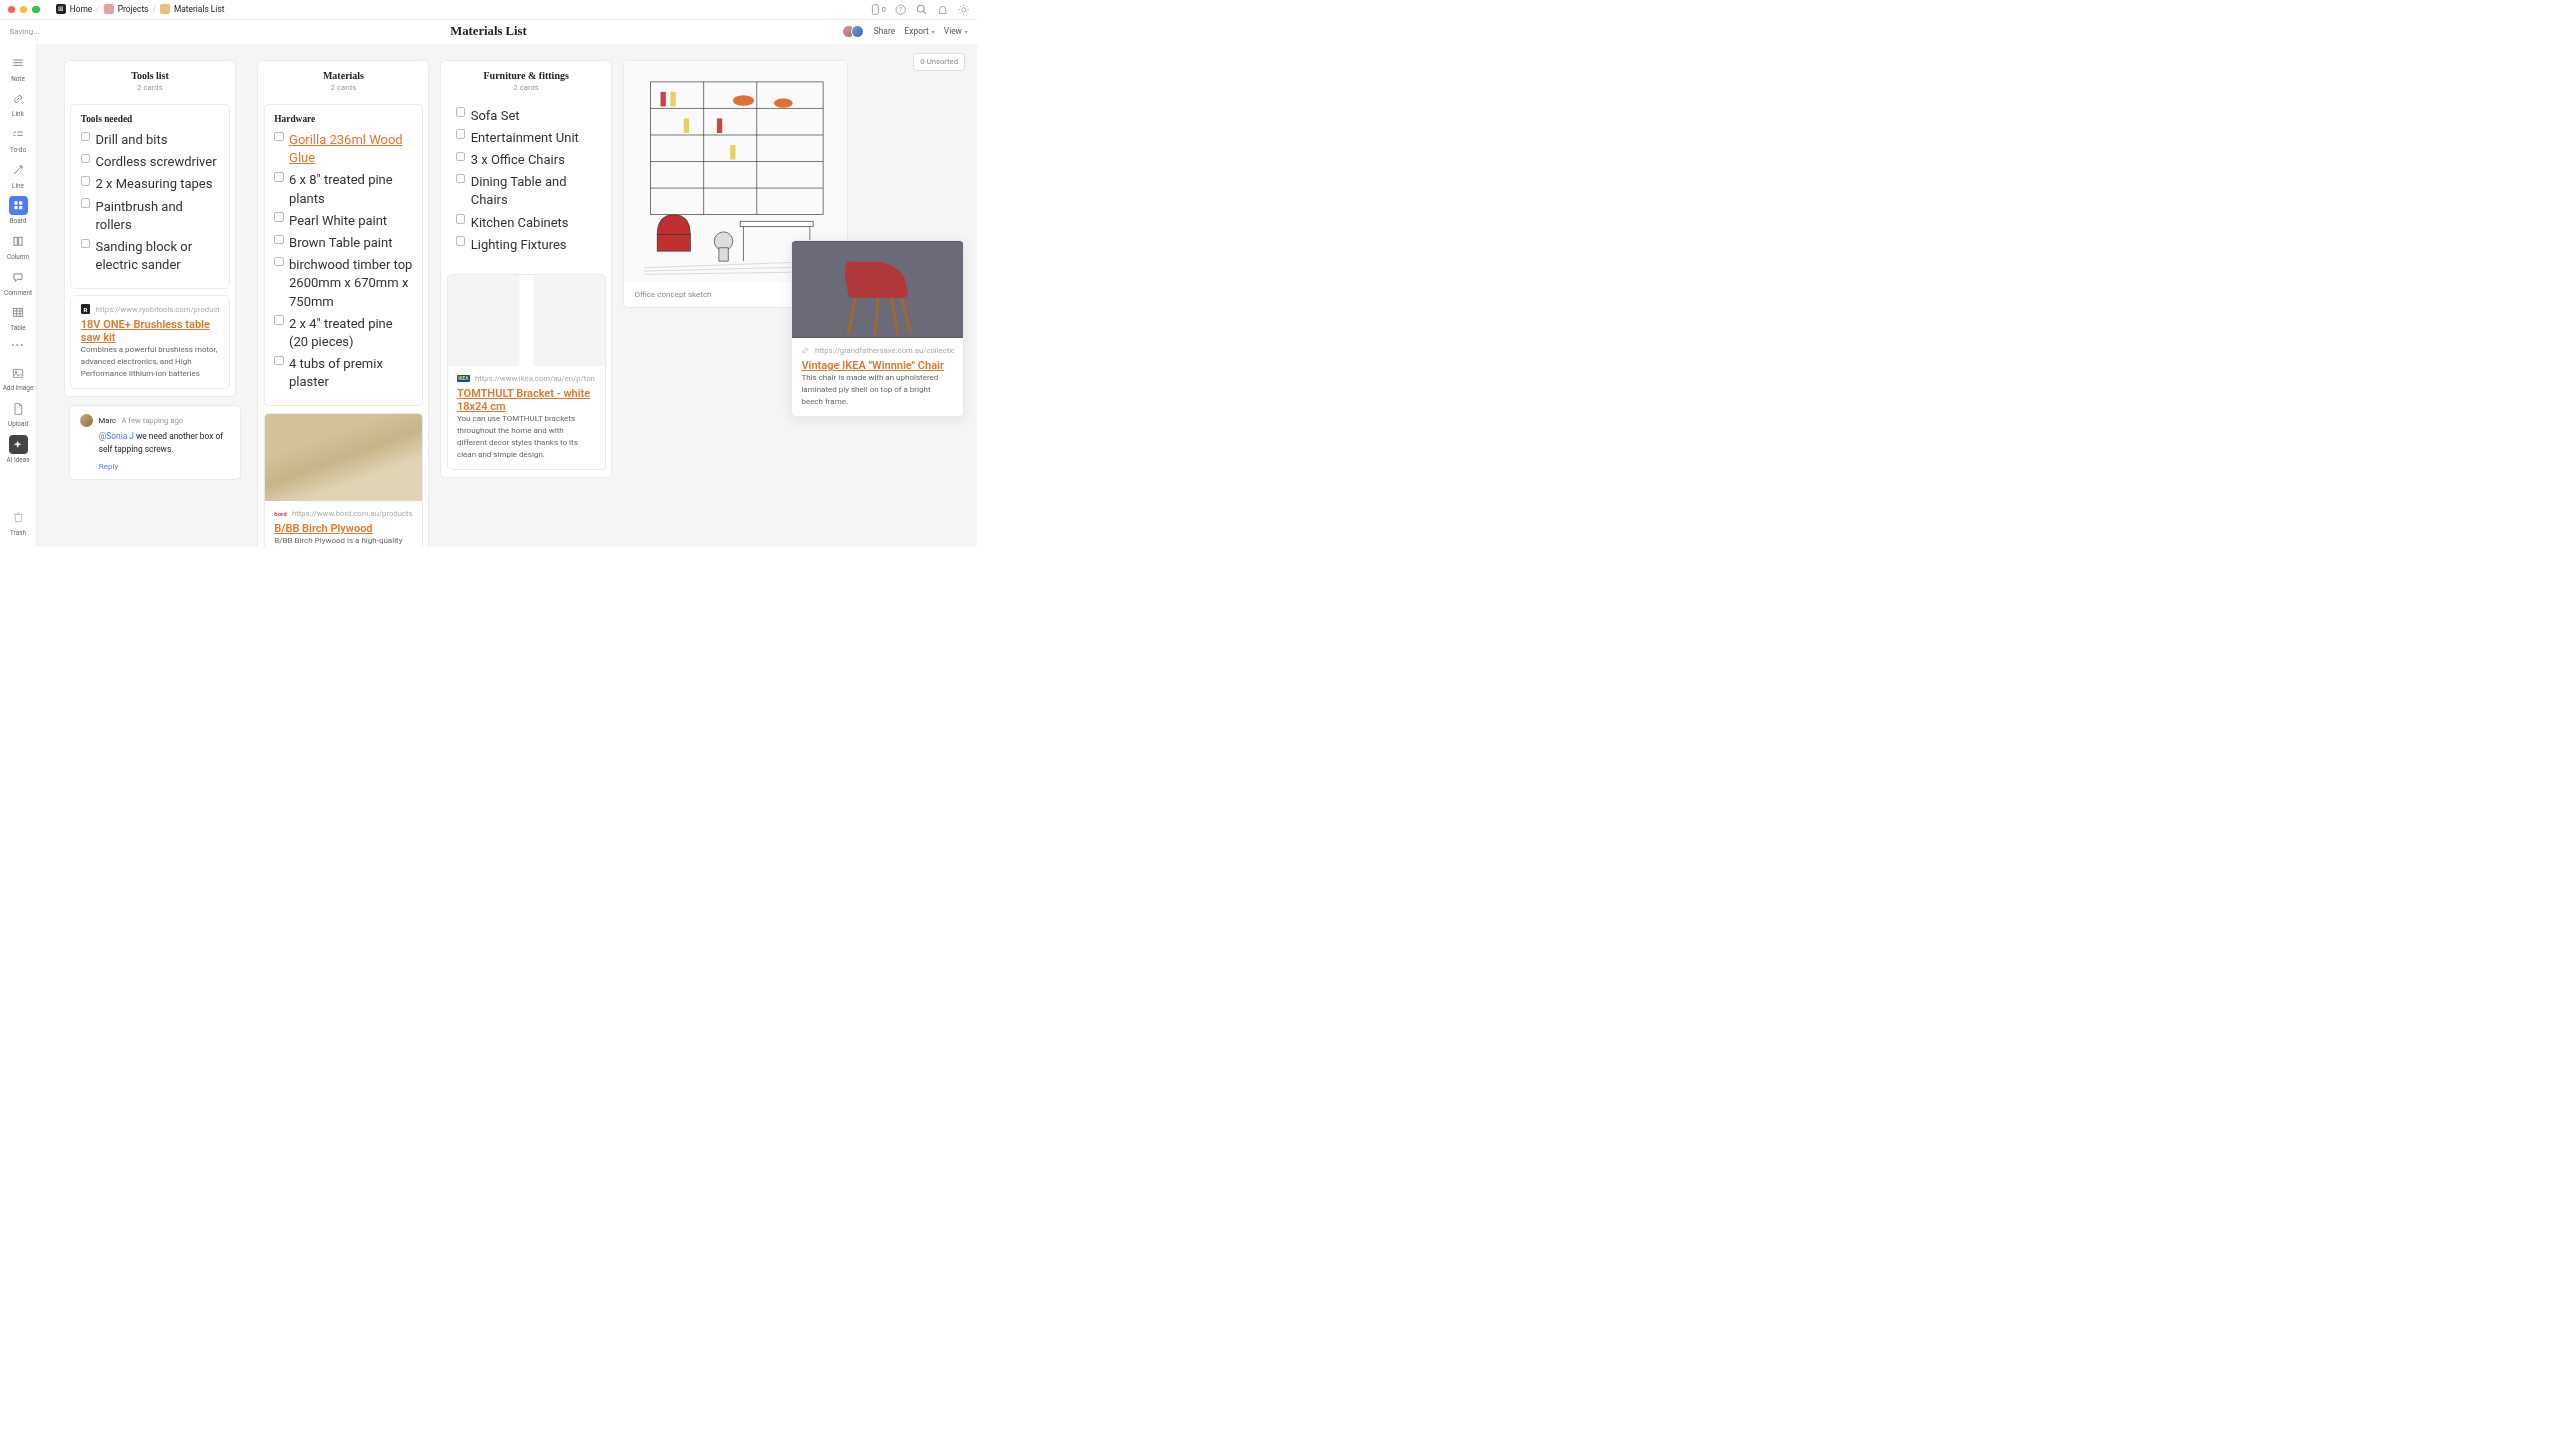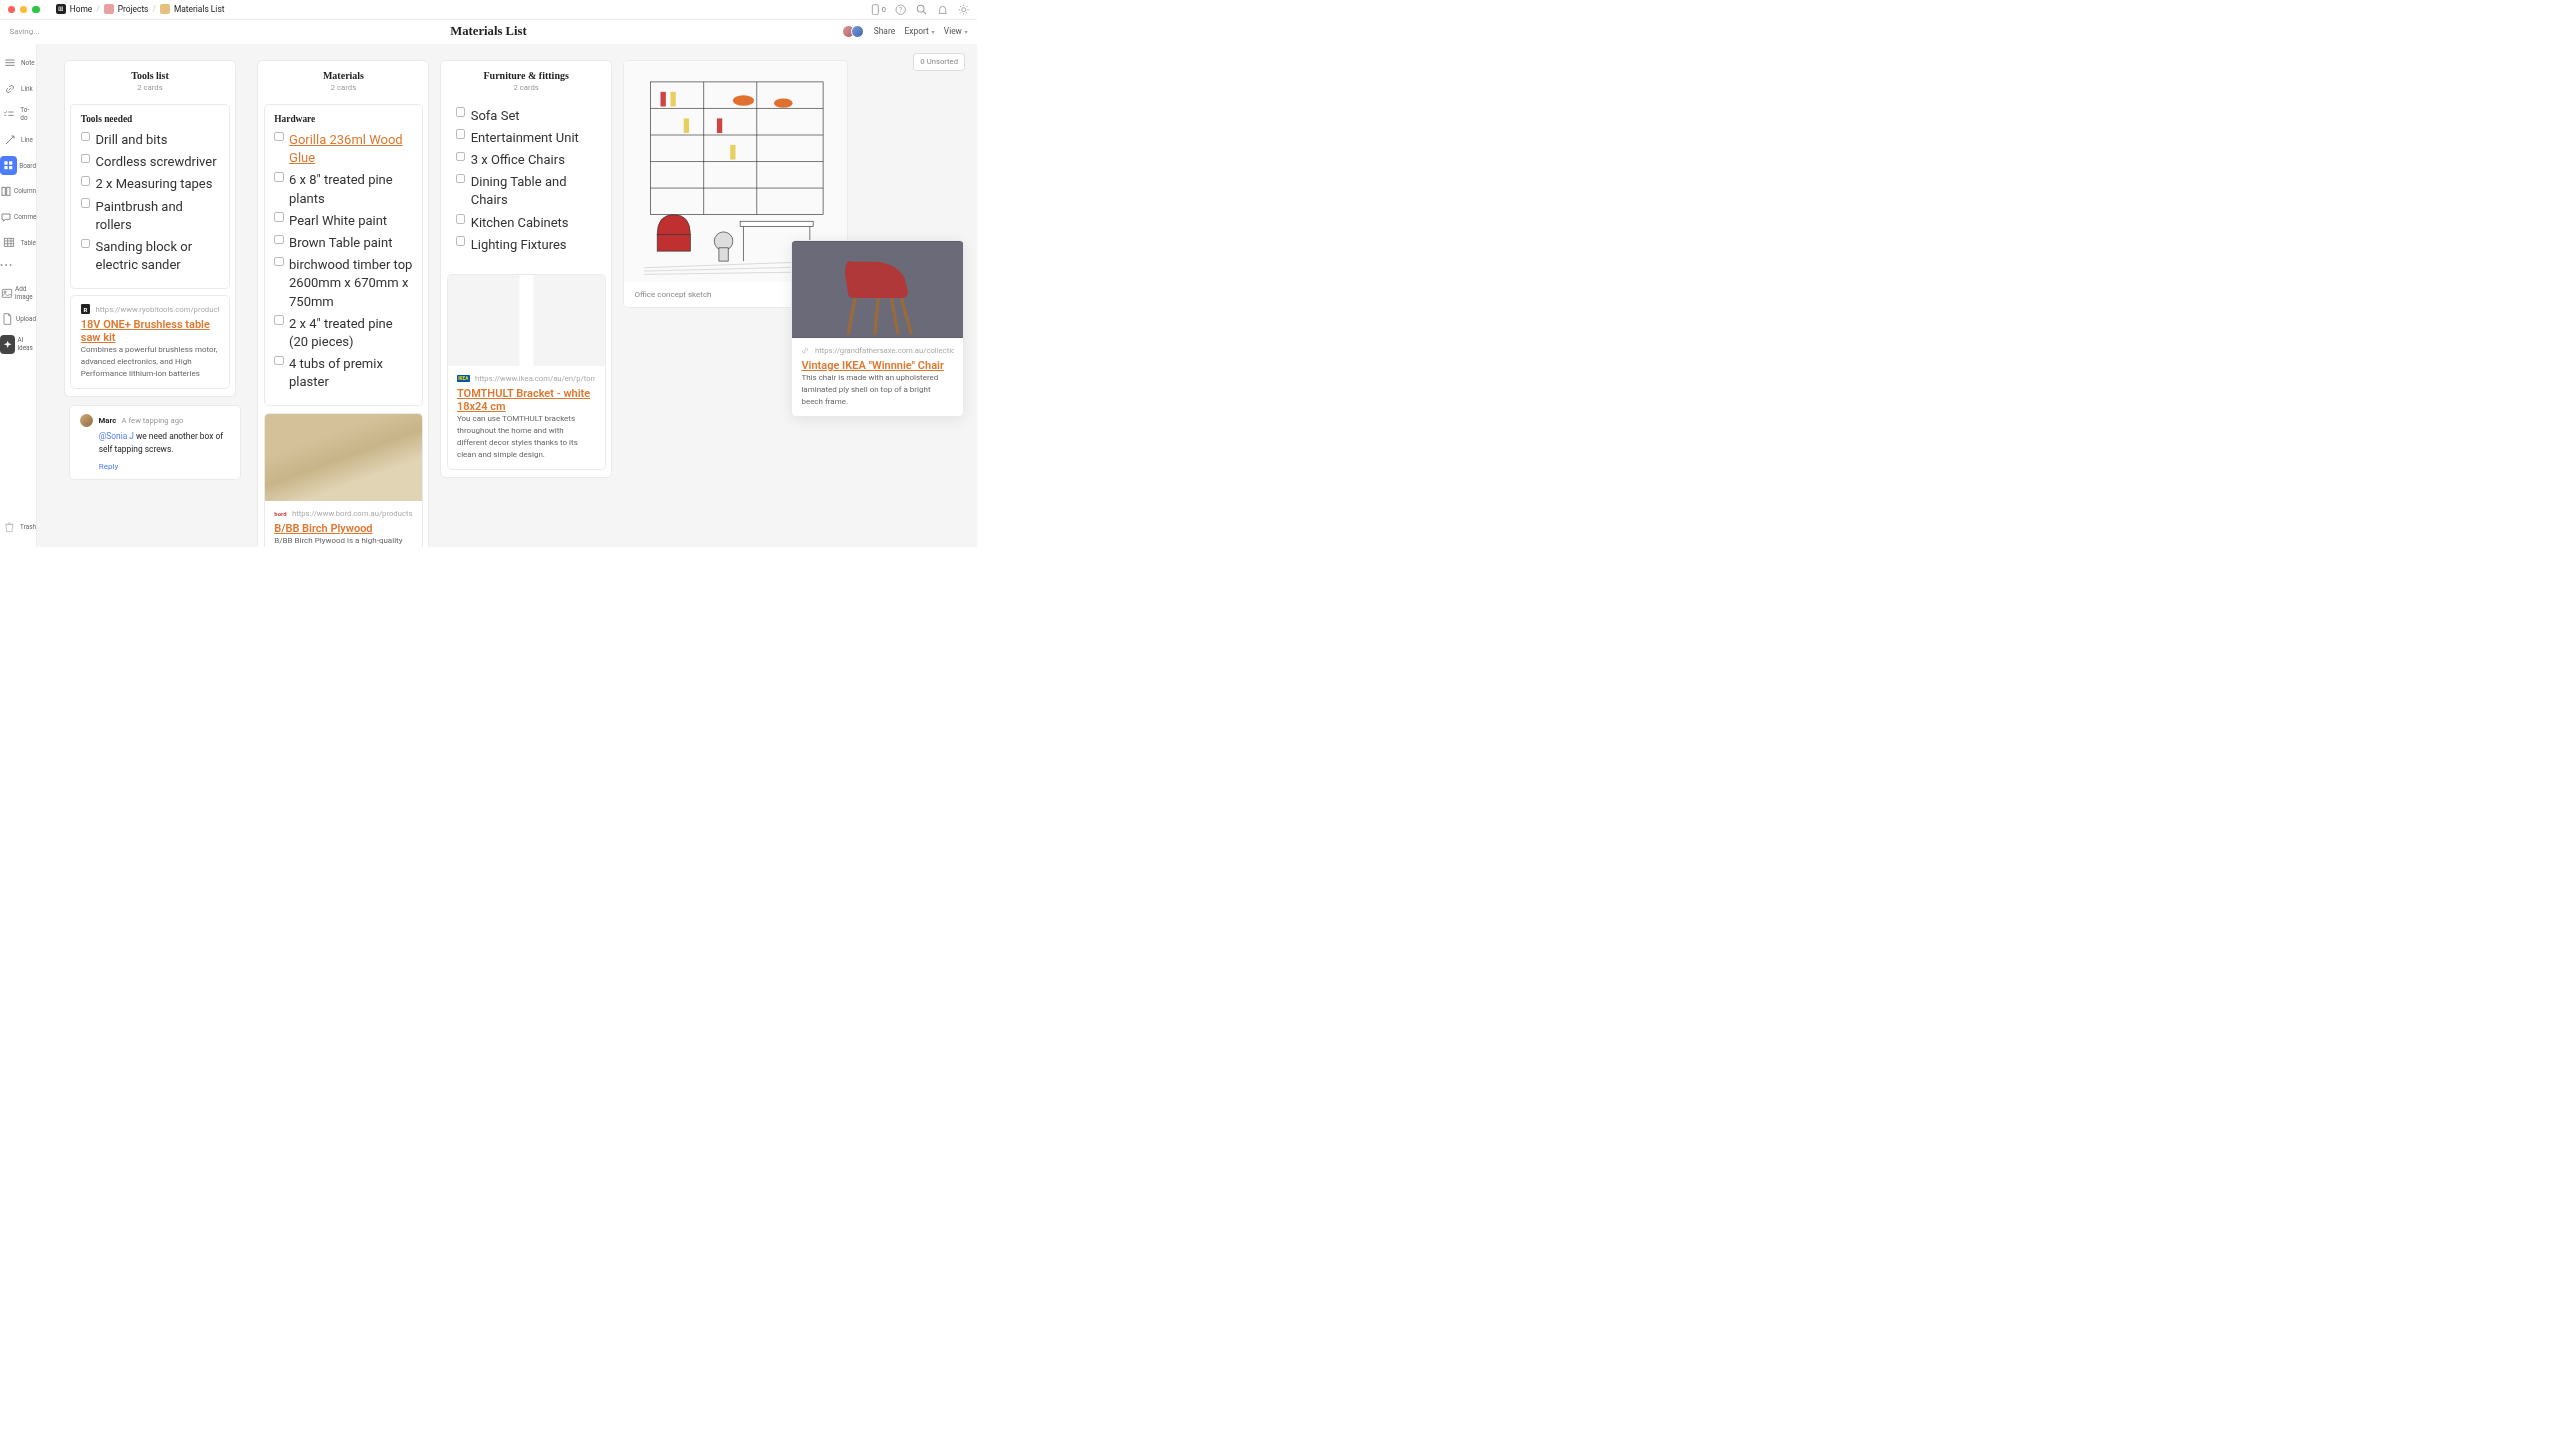--- a/index.html
+++ b/index.html
@@ -20,21 +20,21 @@
 .page-title{position:absolute;left:50%;transform:translateX(-50%);font-family:Georgia,serif;font-weight:700;font-size:12.7px;}
 .header-right{margin-left:auto;display:flex;align-items:center;gap:9.4px;font-size:8.4px;}
 .avatars{display:flex;}
 .avatar{width:13.4px;height:13.4px;border-radius:50%;border:1.3px solid #fff;margin-left:-4px;}
 .avatar:first-child{margin-left:0;}
 .hbtn{display:flex;align-items:center;gap:2.7px;cursor:pointer;color:#555;}
 .chev{font-size:6px;color:#999;}
 
 .main{display:flex;height:calc(100% - 44px);}
 .sidebar{width:37px;border-right:0.7px solid #eee;display:flex;flex-direction:column;align-items:center;padding:8px 0;gap:2.7px;}
-.side-item{display:flex;flex-direction:row;align-items:center;gap:2px;cursor:pointer;padding:2px 0;width:100%;}
+.side-item{display:flex;flex-direction:column;align-items:center;gap:2px;cursor:pointer;padding:2px 0;width:100%;}
 .side-icon{width:19px;height:19px;display:flex;align-items:center;justify-content:center;border-radius:4px;}
 .side-icon.active{background:#4d7cfe;}
 .side-label{font-size:6.4px;color:#666;}
 .side-spacer{flex:1;}
 .side-dots{font-size:9.4px;color:#999;letter-spacing:1.3px;}
 
 .canvas{flex:1;background:#f5f5f5;position:relative;padding:16px 27px;overflow:auto;}
 .unsorted{position:absolute;top:9.4px;right:12px;border:0.7px solid #ddd;border-radius:3.4px;padding:3.4px 6px;font-size:7.7px;color:#888;background:#fff;}
 .unsorted b{color:#aaa;}
 
@@ -58,21 +58,21 @@
 .linktitle{color:#e0782f;text-decoration:underline;font-size:11px;font-weight:600;display:block;}
 .linkdesc{font-size:8px;color:#666;line-height:1.5;}
 
 .imgcard{margin:0 5.4px 6.7px;border:0.7px solid #eaeaea;border-radius:4.7px;overflow:hidden;}
 .imgph{width:100%;background:#d9c9a8;display:block;}
 .imgcard-body{padding:8px 9.4px;}
 
 .comment-card{background:#fff;border:0.7px solid #eaeaea;border-radius:4.7px;padding:8px 9.4px;margin:8px 5.4px 0;}
 .c-head{display:flex;align-items:center;gap:5.4px;font-size:7.7px;margin-bottom:3.4px;}
 .c-av{width:13.4px;height:13.4px;border-radius:50%;background:linear-gradient(135deg,#d4a574,#8b6f47);}
-.c-name{font-weight:700;}
+.c-name{font-weight:400;}
 .c-time{color:#999;}
 .c-body{font-size:8.4px;line-height:1.5;margin-bottom:6px;margin-left:19px;}
 .mention{color:#4d7cfe;}
 .c-reply{font-size:8px;color:#4d7cfe;cursor:pointer;margin-left:19px;}
 
 .sketchcol{width:225px;}
 .sketch{background:#fff;border:0.7px solid #eaeaea;border-radius:4.7px;overflow:hidden;}
 .sketch-img{width:100%;height:221px;background:#fafafa;position:relative;}
 .sketch-cap{padding:8px 10.7px;font-size:8px;color:#888;}
 

